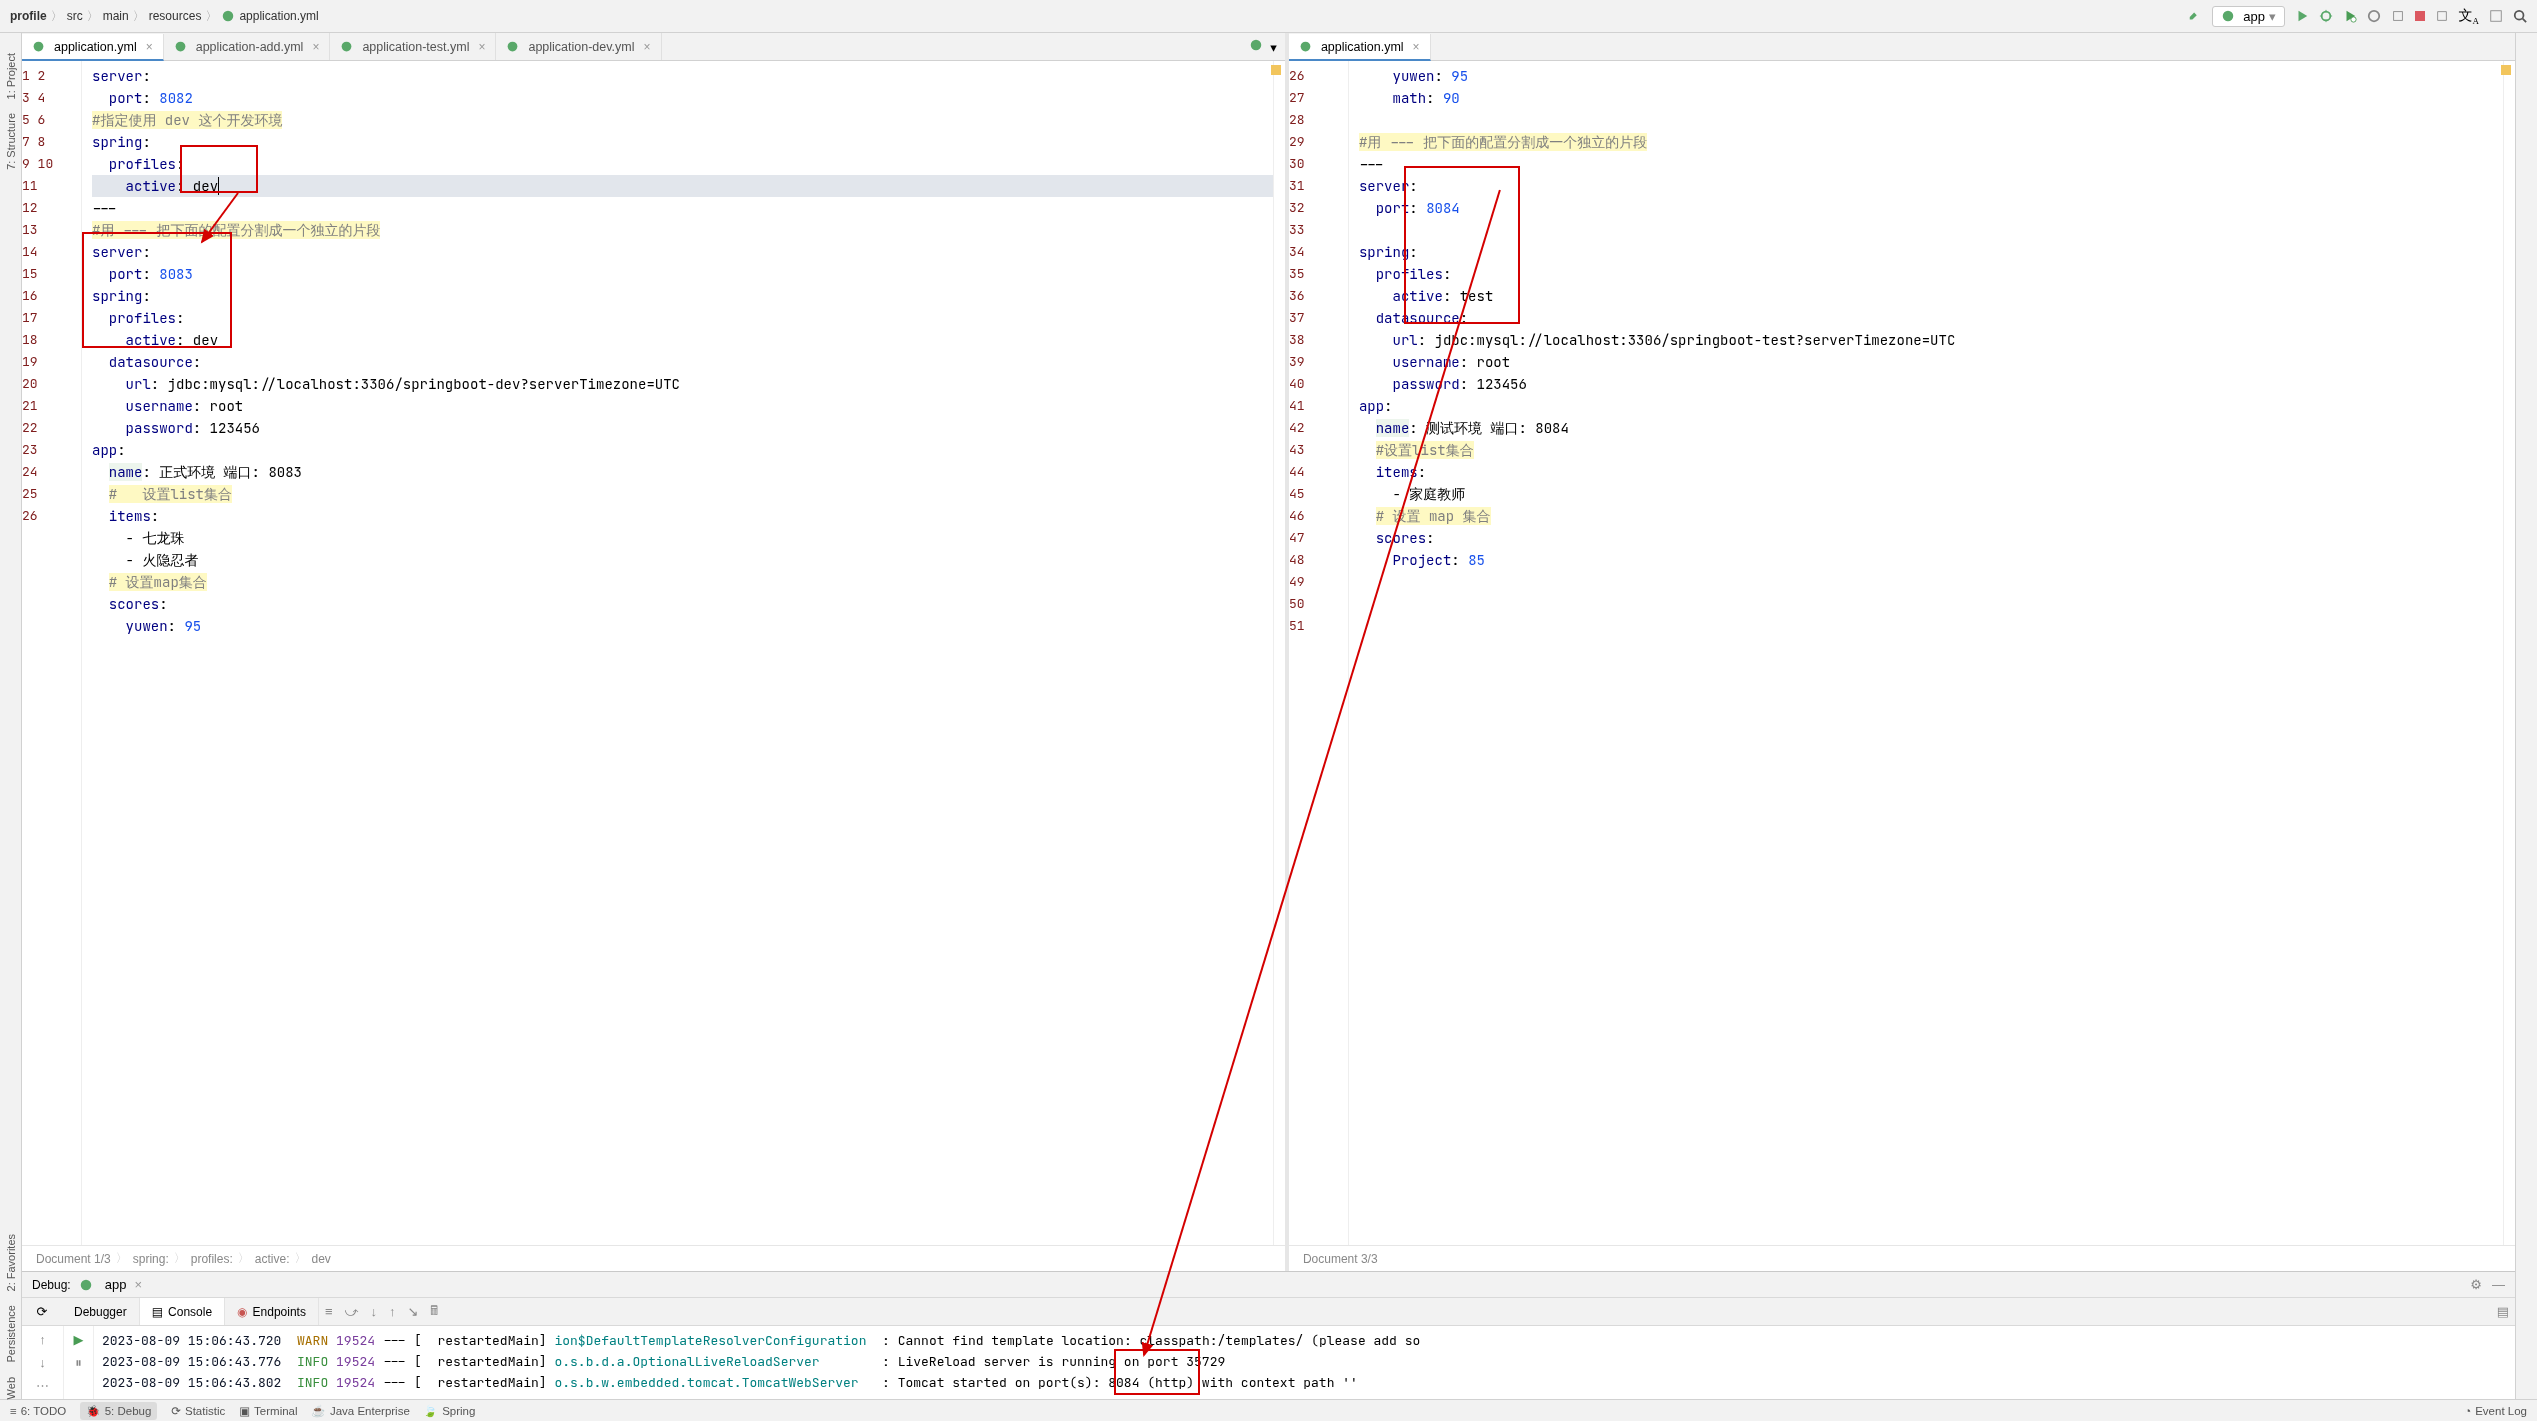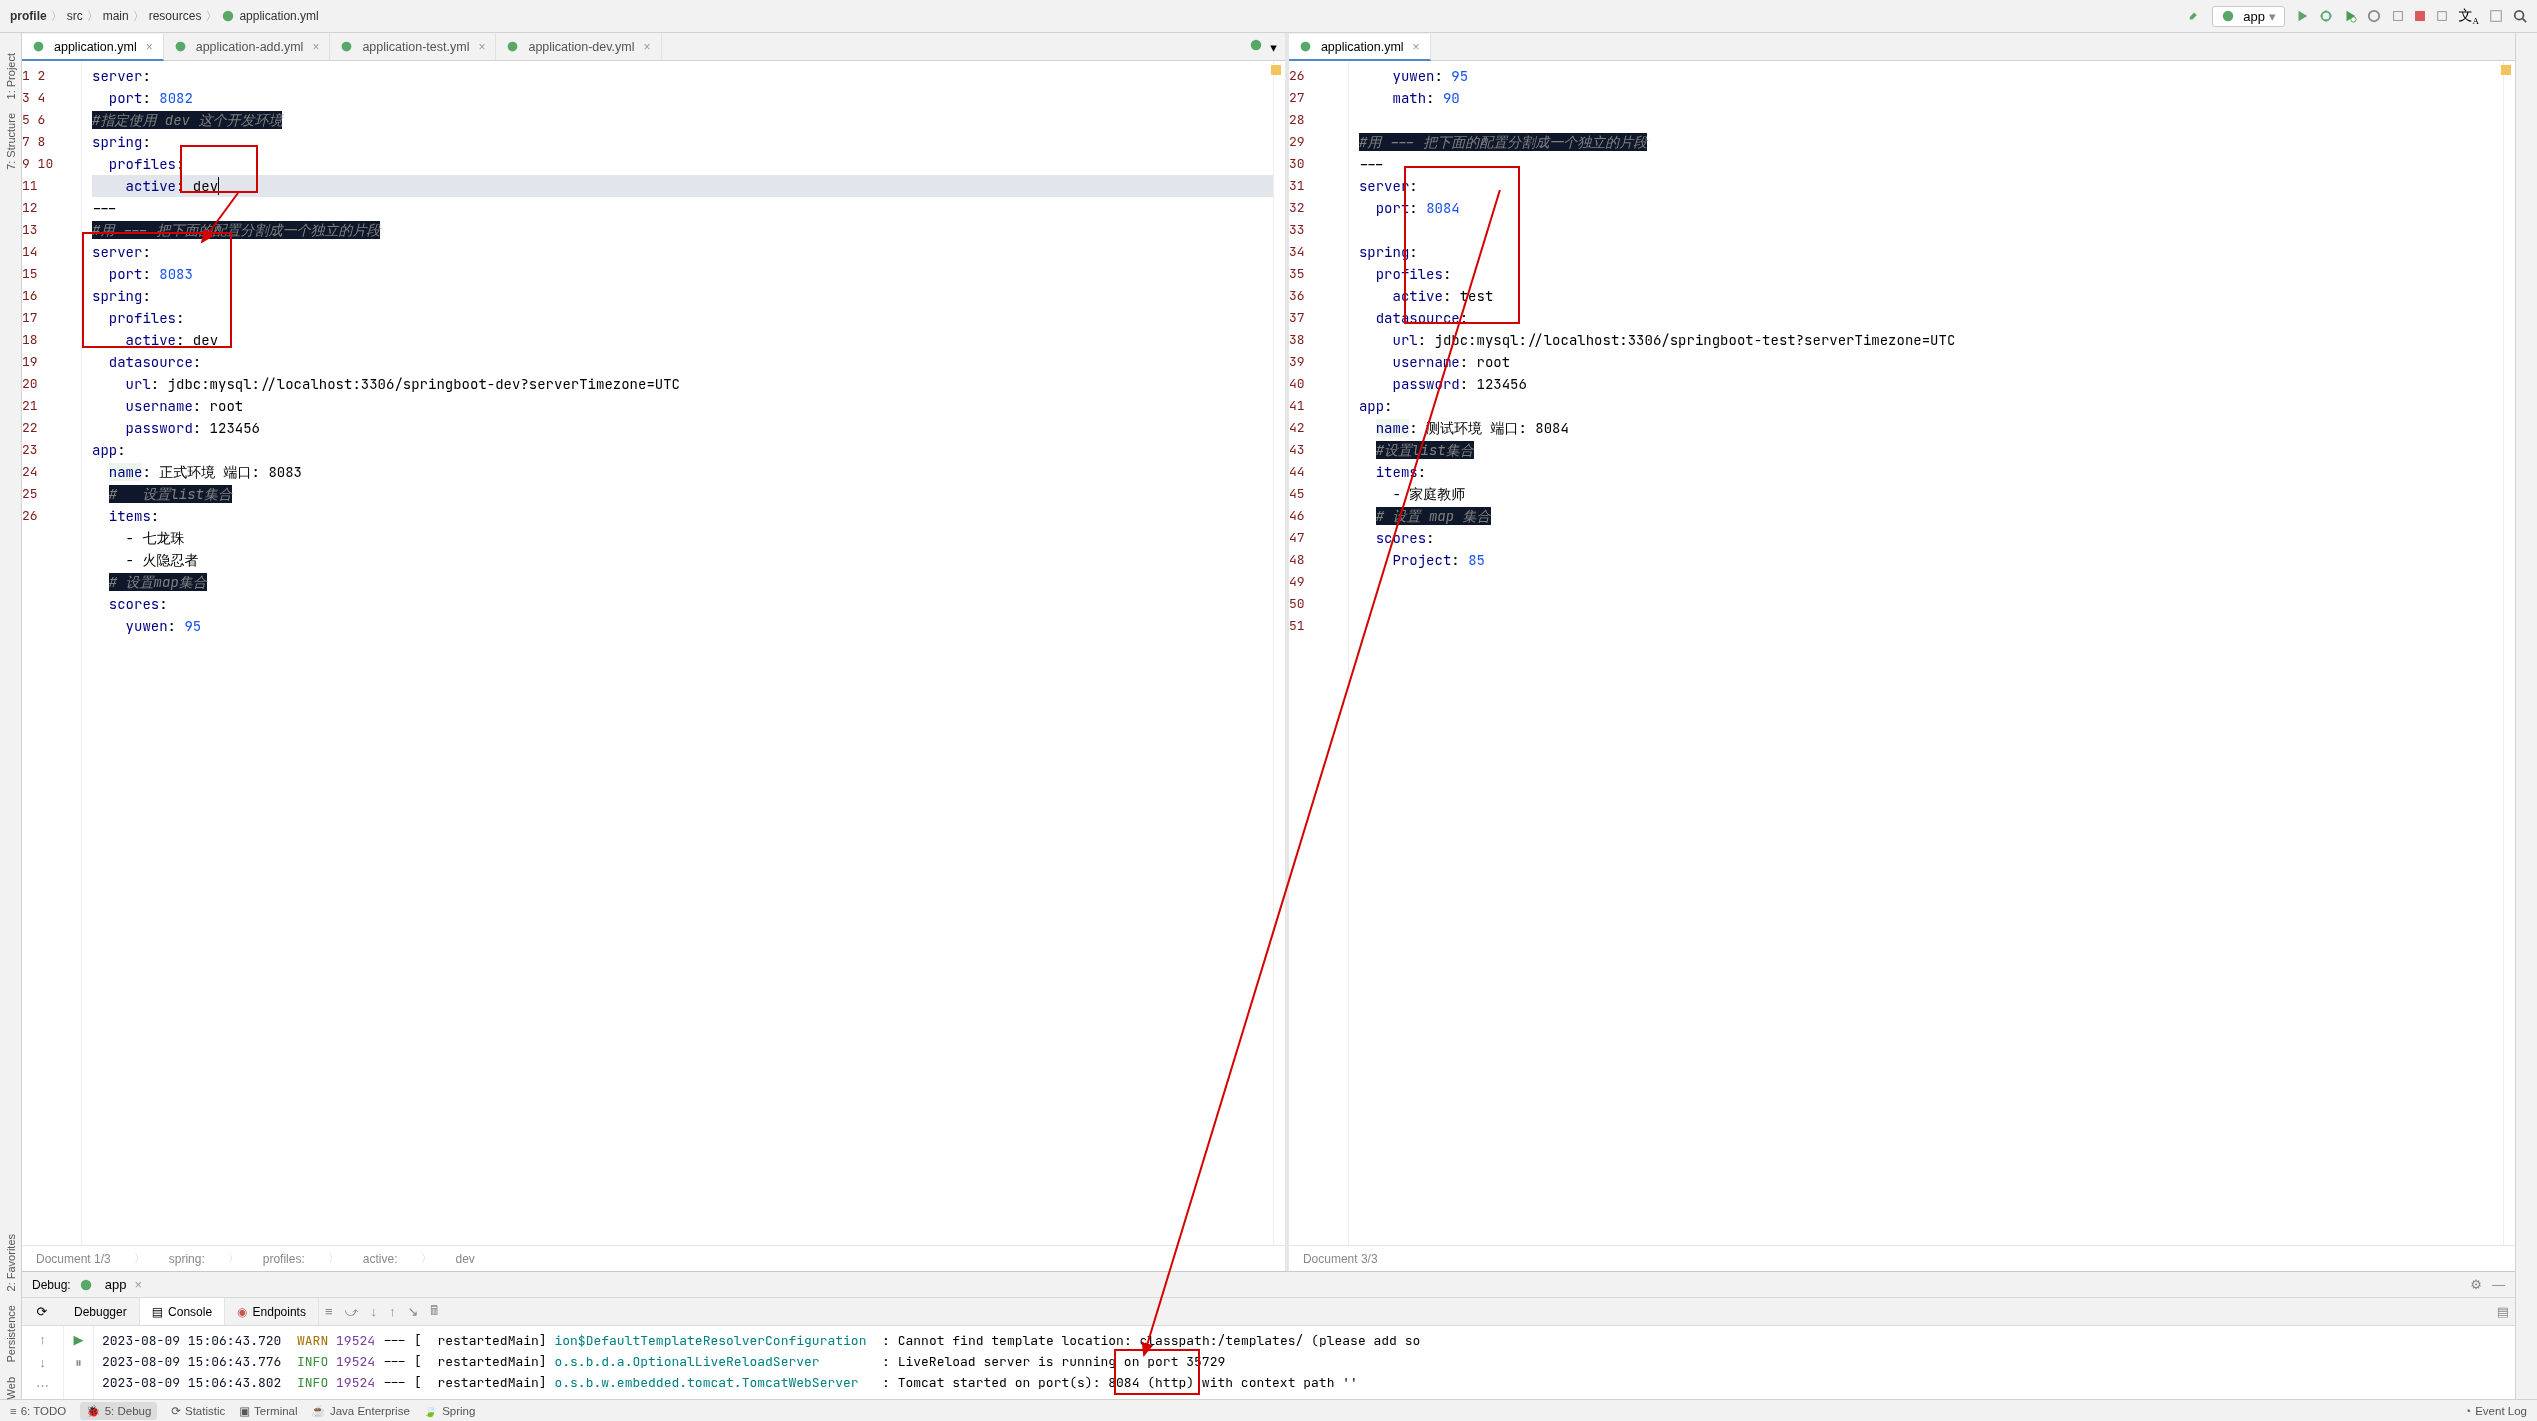--- a/index.html
+++ b/index.html
@@ -29,23 +29,23 @@
   .pane.left { flex:1.03; border-right:4px solid #e6e6e6;}
   .pane.right { flex:1;}
   .pane-tabs { display:flex; align-items:center; height:28px; background:#f2f2f2; border-bottom:1px solid #d1d1d1; gap:0;}
   .code-area { flex:1; display:flex; overflow:hidden; font-family: "JetBrains Mono", Menlo, Consolas, monospace; font-size:14px; }
   .gutter { width:46px; text-align:left; color:#7f1d1d; padding:4px 8px 4px 0; background:#fff; line-height:22px; font-size:13px; user-select:none;}
   .gutter-fold { width:14px; background:#fff; border-right:1px solid #eee;}
   .code  { flex:1; padding:4px 0 4px 10px; white-space:pre; line-height:22px; overflow:hidden;}
   .marker-col { width:12px; background:#fff; border-left:1px solid #eee;}
   .k-key { color:#000080; font-weight:normal;}
   .k-num { color:#1750eb;}
-  .k-cmt { color:#808080; font-style:italic; background:#0f172a;}
+  .k-cmt { color:#808080; background:#fef9c3;}
   .k-hl  { background:#edf5ed;}
-  .crumb-bar { height:26px; border-top:1px solid #e6e6e6; display:flex; align-items:center; padding:0 14px; gap:23px; font-size:12px; color:#888; background:#fff;}
+  .crumb-bar { height:26px; border-top:1px solid #e6e6e6; display:flex; align-items:center; padding:0 14px; gap:5px; font-size:12px; color:#888; background:#fff;}
   .crumb-bar .sep{ color:#ccc;}
   
   .debug-panel { border-top:1px solid #c9c9c9; background:#fff; display:flex; flex-direction:column;}
   .debug-header { height:26px; display:flex; align-items:center; padding:0 10px; gap:8px; background:#f2f2f2; border-bottom:1px solid #d9d9d9;}
   .debug-header .label{ font-size:12px;}
   .debug-header .right { margin-left:auto; display:flex; gap:10px; color:#888;}
   .debug-tabs { height:28px; display:flex; align-items:center; background:#f2f2f2; gap:0; border-bottom:1px solid #d9d9d9;}
   .debug-tabs .dtab { padding:0 12px; height:100%; display:flex; align-items:center; gap:5px; font-size:12px; border-right:1px solid #e3e3e3;text-align:right;}
   .debug-tabs .dtab.active{ background:#fff;}
   .debug-tabs .tool{ padding:0 6px; color:#888;}

